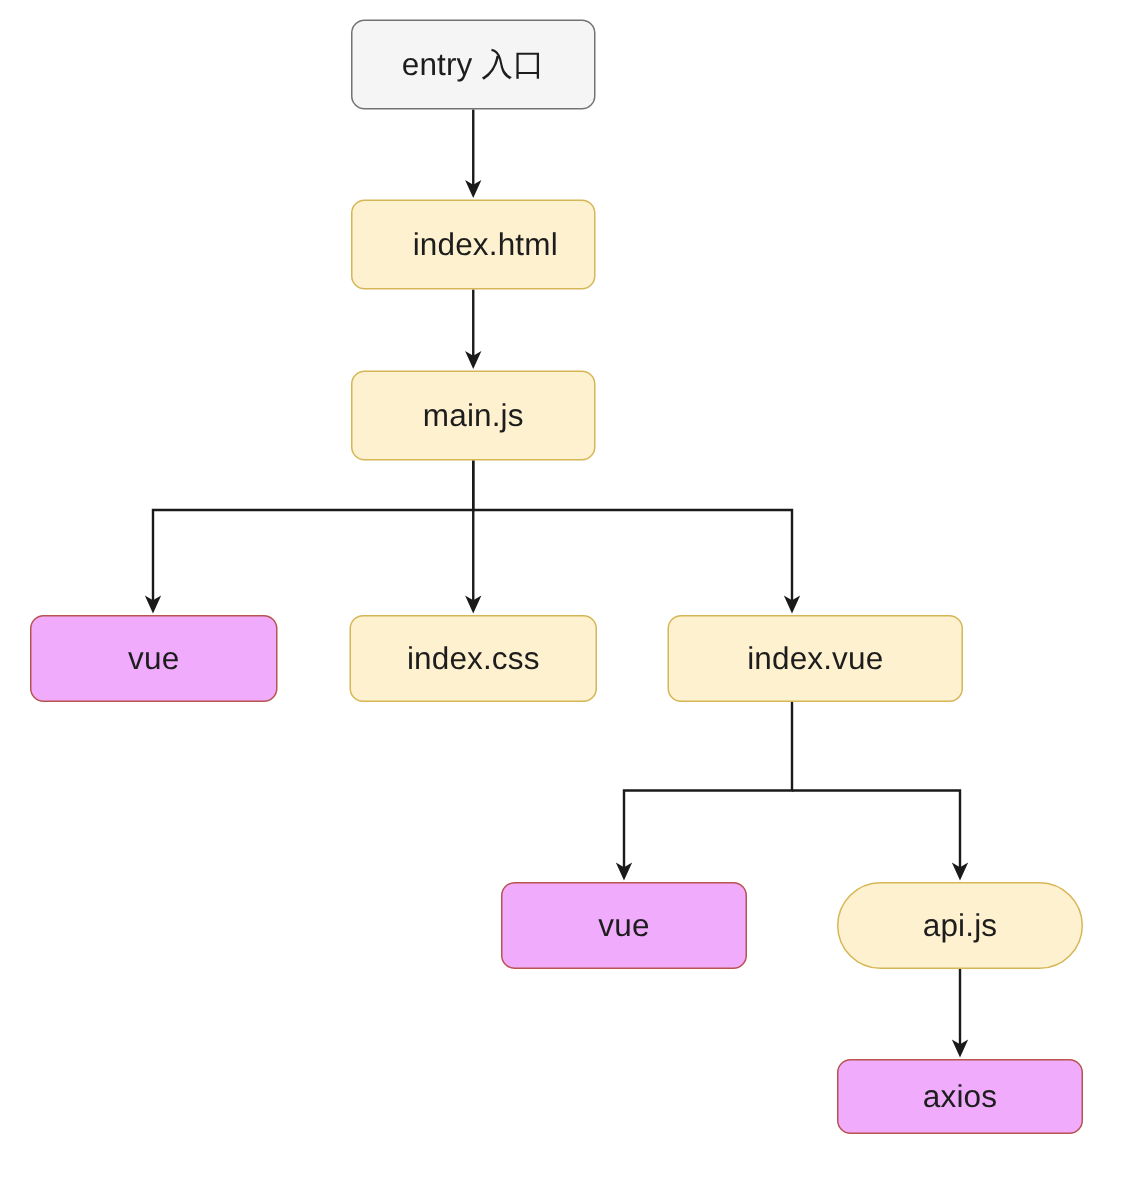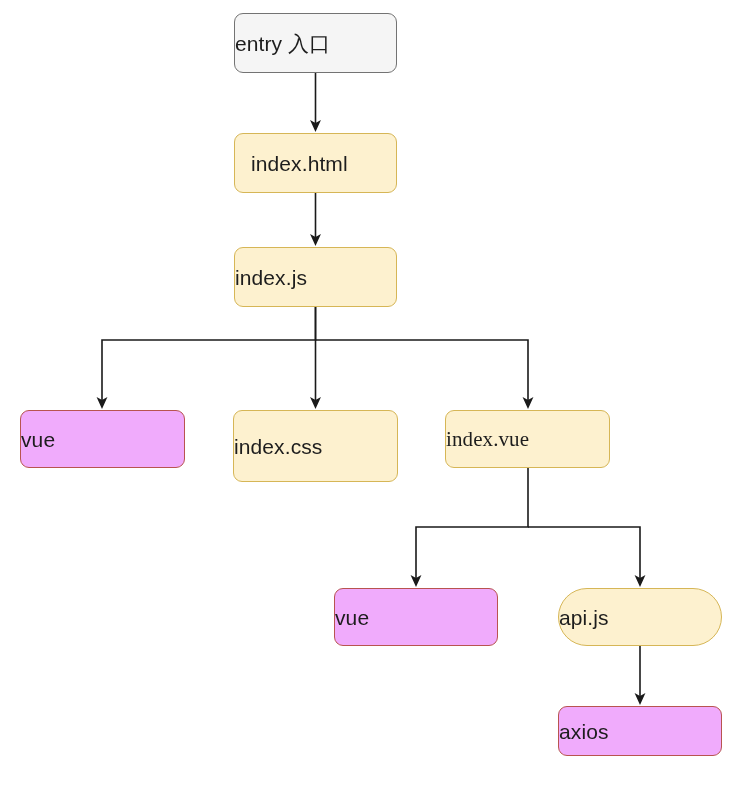--- a/index.html
+++ b/index.html
@@ -26,20 +26,21 @@
     pointer-events: none;
   }
   .node {
     position: absolute;
     box-sizing: border-box;
     border-radius: 9px;
     border-width: 1.4px;
     border-style: solid;
     display: flex;
     align-items: center;
+    justify-content: center;
     font-size: 21px;
     line-height: 1;
     color: #1d1d1d;
     letter-spacing: 0.1px;
     white-space: nowrap;
   }
   .node-entry {
     background: #f5f5f5;
     border-color: #737373;
   }
@@ -78,29 +79,29 @@
     </g>
   </svg>
 
   <div class="node node-entry" style="left: 234px; top: 13px; width: 163px; height: 60px;">
     <span class="node-label">entry 入口</span>
   </div>
   <div class="node node-yellow" style="left: 234px; top: 133px; width: 163px; height: 60px; padding-left: 16px;">
     <span class="node-label">index.html</span>
   </div>
   <div class="node node-yellow" style="left: 234px; top: 247px; width: 163px; height: 60px;">
-    <span class="node-label">index.js</span>
+    <span class="node-label">main.js</span>
   </div>
   <div class="node node-red" style="left: 20px; top: 410px; width: 165px; height: 58px;">
     <span class="node-label">vue</span>
   </div>
-  <div class="node node-yellow" style="left: 233px; top: 410px; width: 165px; height: 72px;">
+  <div class="node node-yellow" style="left: 233px; top: 410px; width: 165px; height: 58px;">
     <span class="node-label">index.css</span>
   </div>
-  <div class="node node-yellow" style="left: 445px; top: 410px; width: 165px; height: 58px; font-family: Liberation Serif, serif;">
+  <div class="node node-yellow" style="left: 445px; top: 410px; width: 197px; height: 58px;">
     <span class="node-label">index.vue</span>
   </div>
   <div class="node node-red" style="left: 334px; top: 588px; width: 164px; height: 58px;">
     <span class="node-label">vue</span>
   </div>
   <div class="node node-yellow" style="left: 558px; top: 588px; width: 164px; height: 58px; border-radius: 29px;">
     <span class="node-label">api.js</span>
   </div>
   <div class="node node-red" style="left: 558px; top: 706px; width: 164px; height: 50px;">
     <span class="node-label">axios</span>

